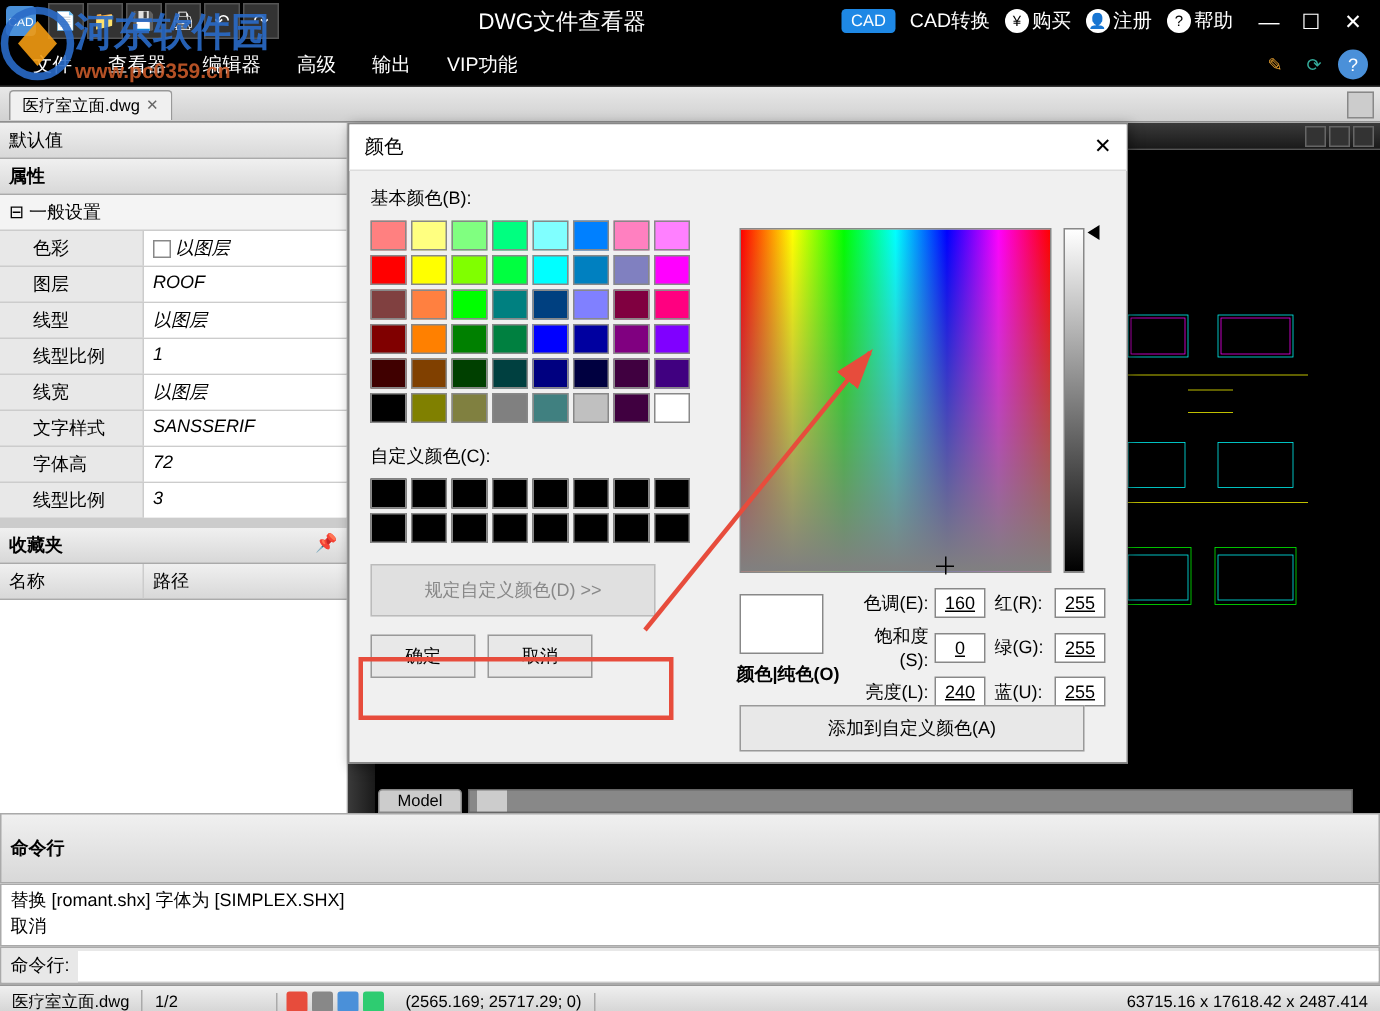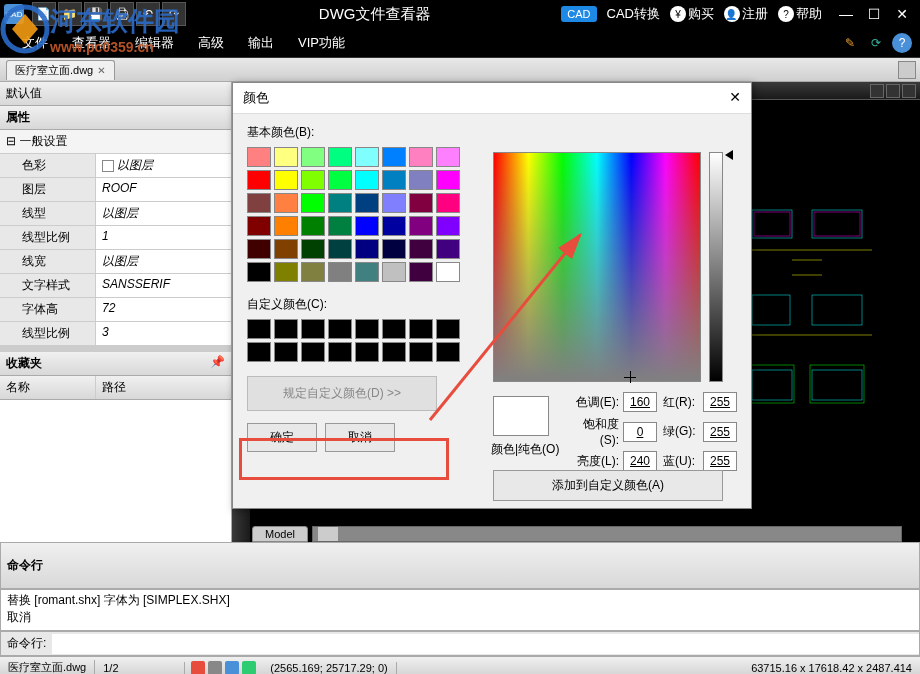--- a/index.html
+++ b/index.html
@@ -92,21 +92,21 @@
 .dlg-right { position: absolute; left: 260px; top: 38px; }
 .gradient-picker { width: 208px; height: 230px; background: linear-gradient(to bottom, transparent 0%, #808080 100%), linear-gradient(to right, red, yellow, lime, cyan, blue, magenta, red); position: relative; border: 1px solid #888; }
 .cross { position: absolute; width: 12px; height: 12px; }
 .cross::before, .cross::after { content: ''; position: absolute; background: #000; }
 .cross::before { width: 12px; height: 1px; top: 6px; }
 .cross::after { height: 12px; width: 1px; left: 6px; }
 .lum-bar { position: absolute; left: 476px; top: 38px; width: 14px; height: 230px; background: linear-gradient(to bottom, #fff, #000); border: 1px solid #888; }
 .lum-arrow { position: absolute; left: 492px; top: 36px; width: 0; height: 0; border-top: 5px solid transparent; border-bottom: 5px solid transparent; border-right: 8px solid #000; }
 
 .color-preview { position: absolute; left: 260px; top: 282px; width: 56px; height: 40px; background: #fff; border: 1px solid #888; }
-.pure-lbl { position: absolute; left: 258px; top: 327px; font-size: 12px; }
+.pure-lbl { position: absolute; left: 258px; top: 327px; font-size: 12px; font-weight: bold; }
 
 .hsv-rgb { position: absolute; left: 332px; top: 278px; font-size: 12px; }
 .hsv-rgb .row { display: flex; align-items: center; margin-bottom: 4px; }
 .hsv-rgb .lbl { width: 58px; text-align: right; padding-right: 4px; }
 .hsv-rgb input { width: 34px; padding: 2px; font-size: 12px; text-align: center; border: 1px solid #888; text-decoration: underline; }
 .hsv-rgb .lbl2 { width: 40px; text-align: left; padding-right: 4px; margin-left: 6px; }
 
 .add-custom-btn { position: absolute; left: 260px; top: 356px; width: 230px; padding: 6px; background: #e8e8e8; border: 1px solid #999; font-size: 12px; text-align: center; }
 
 

